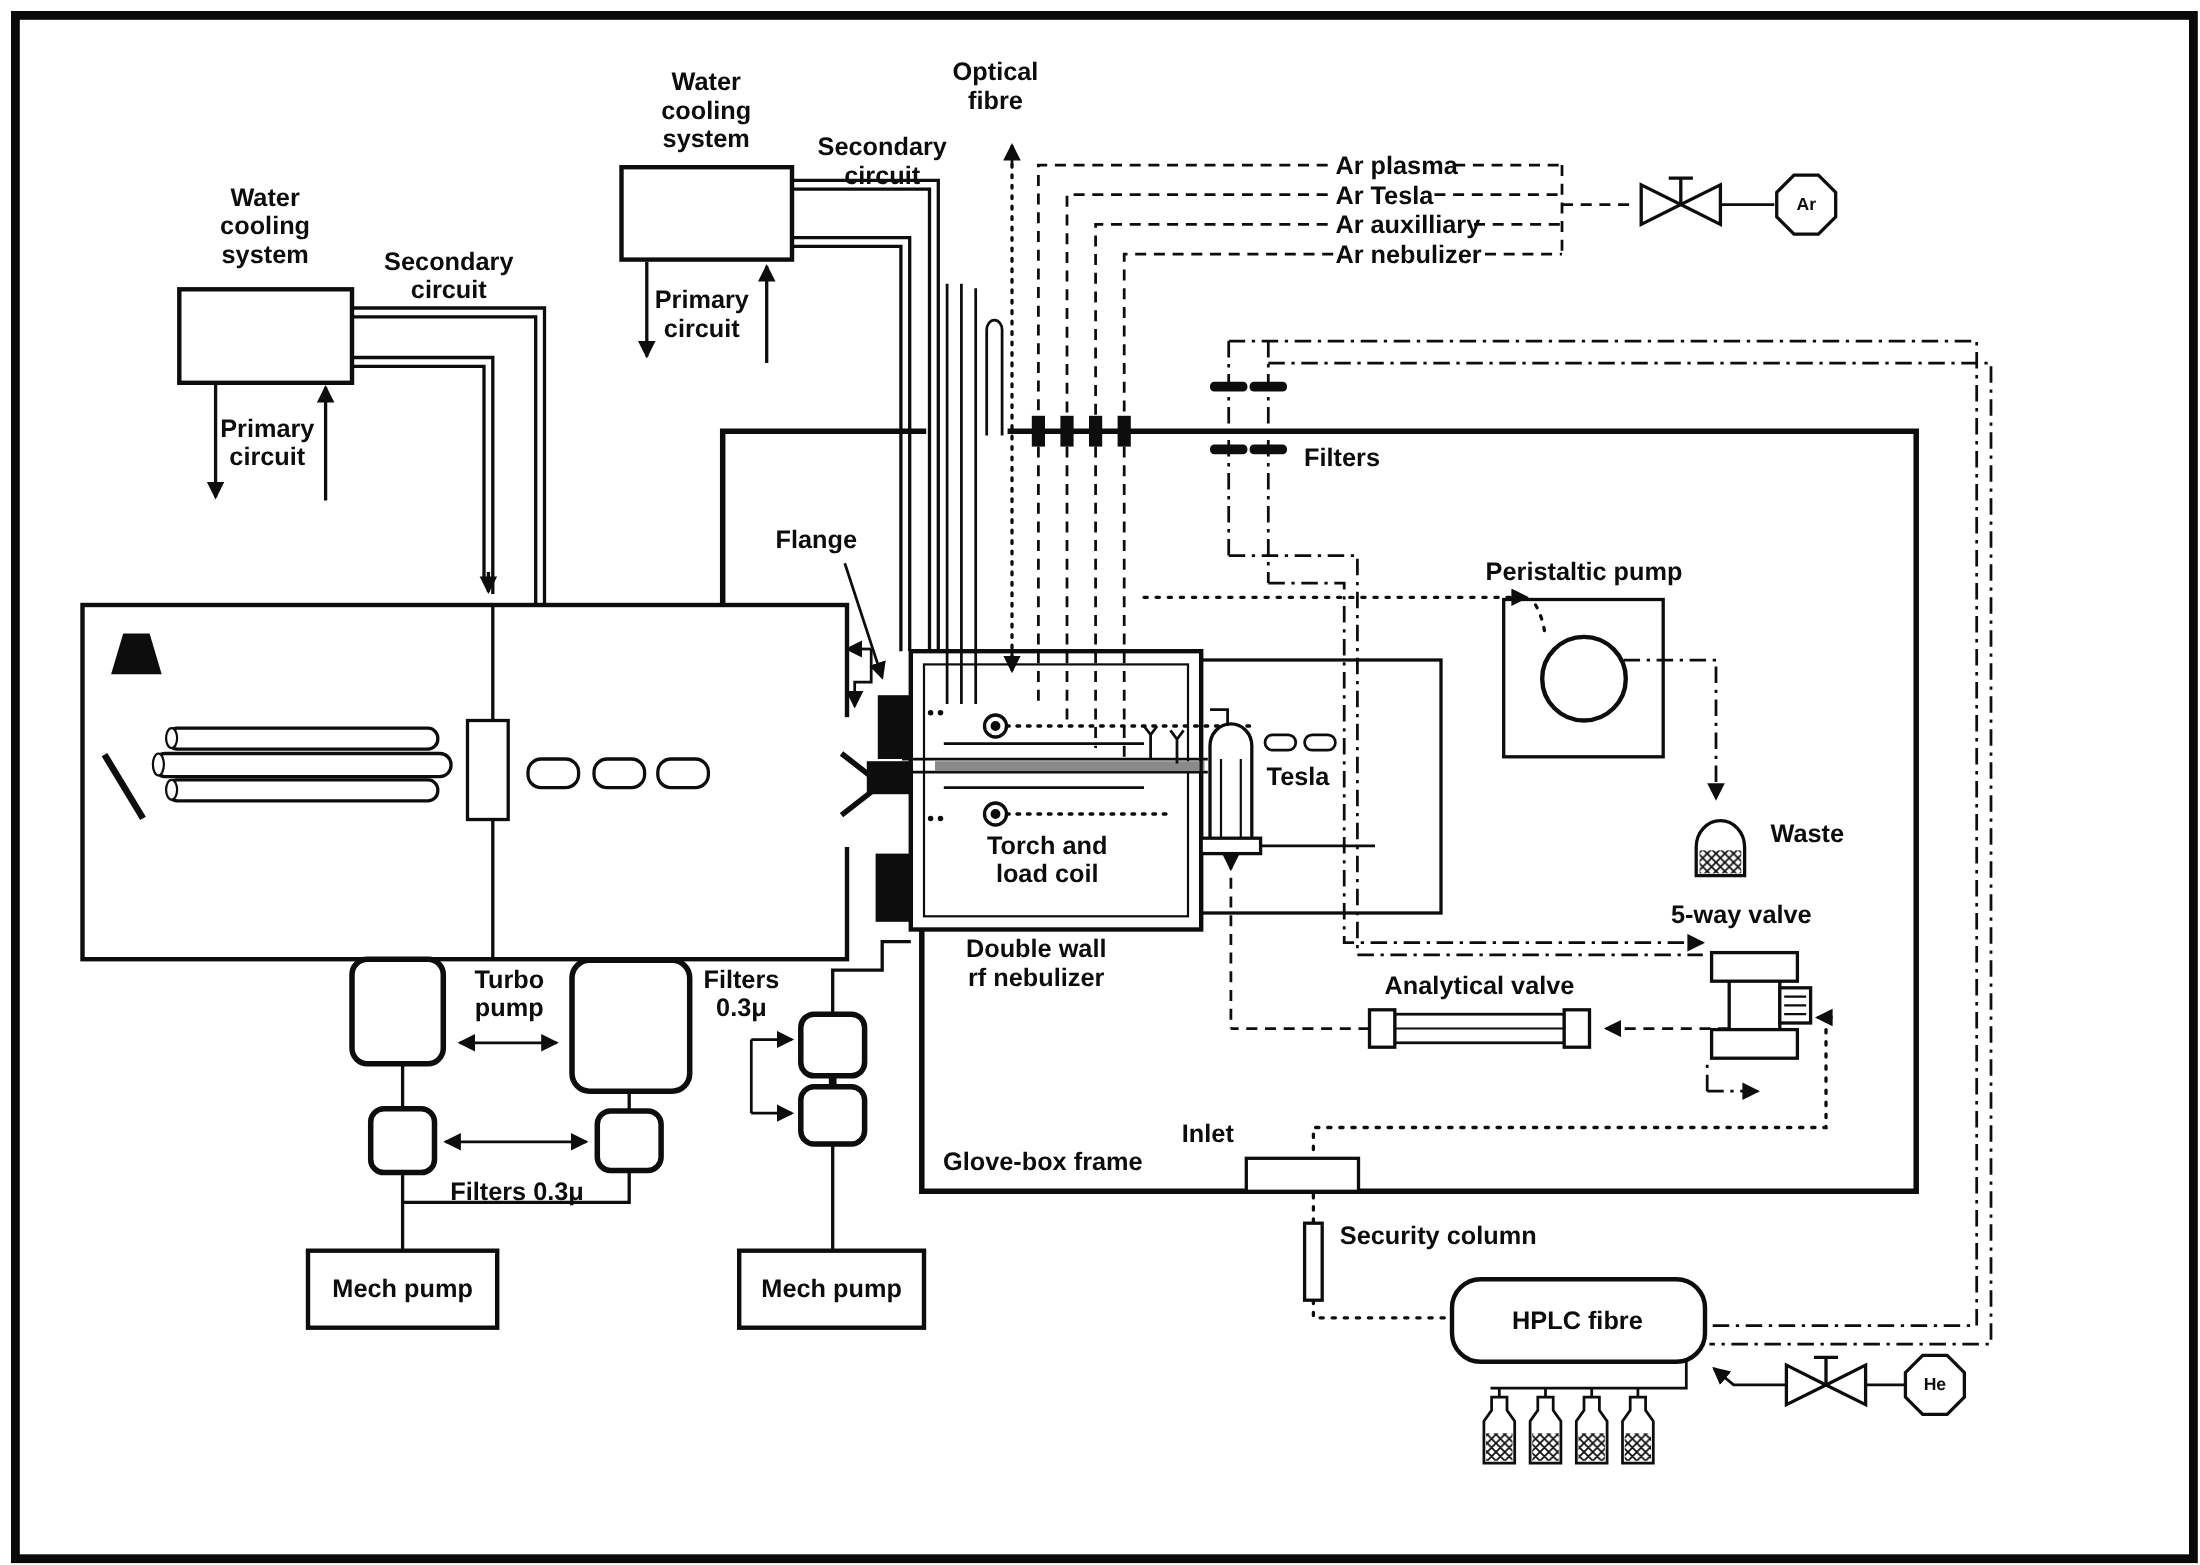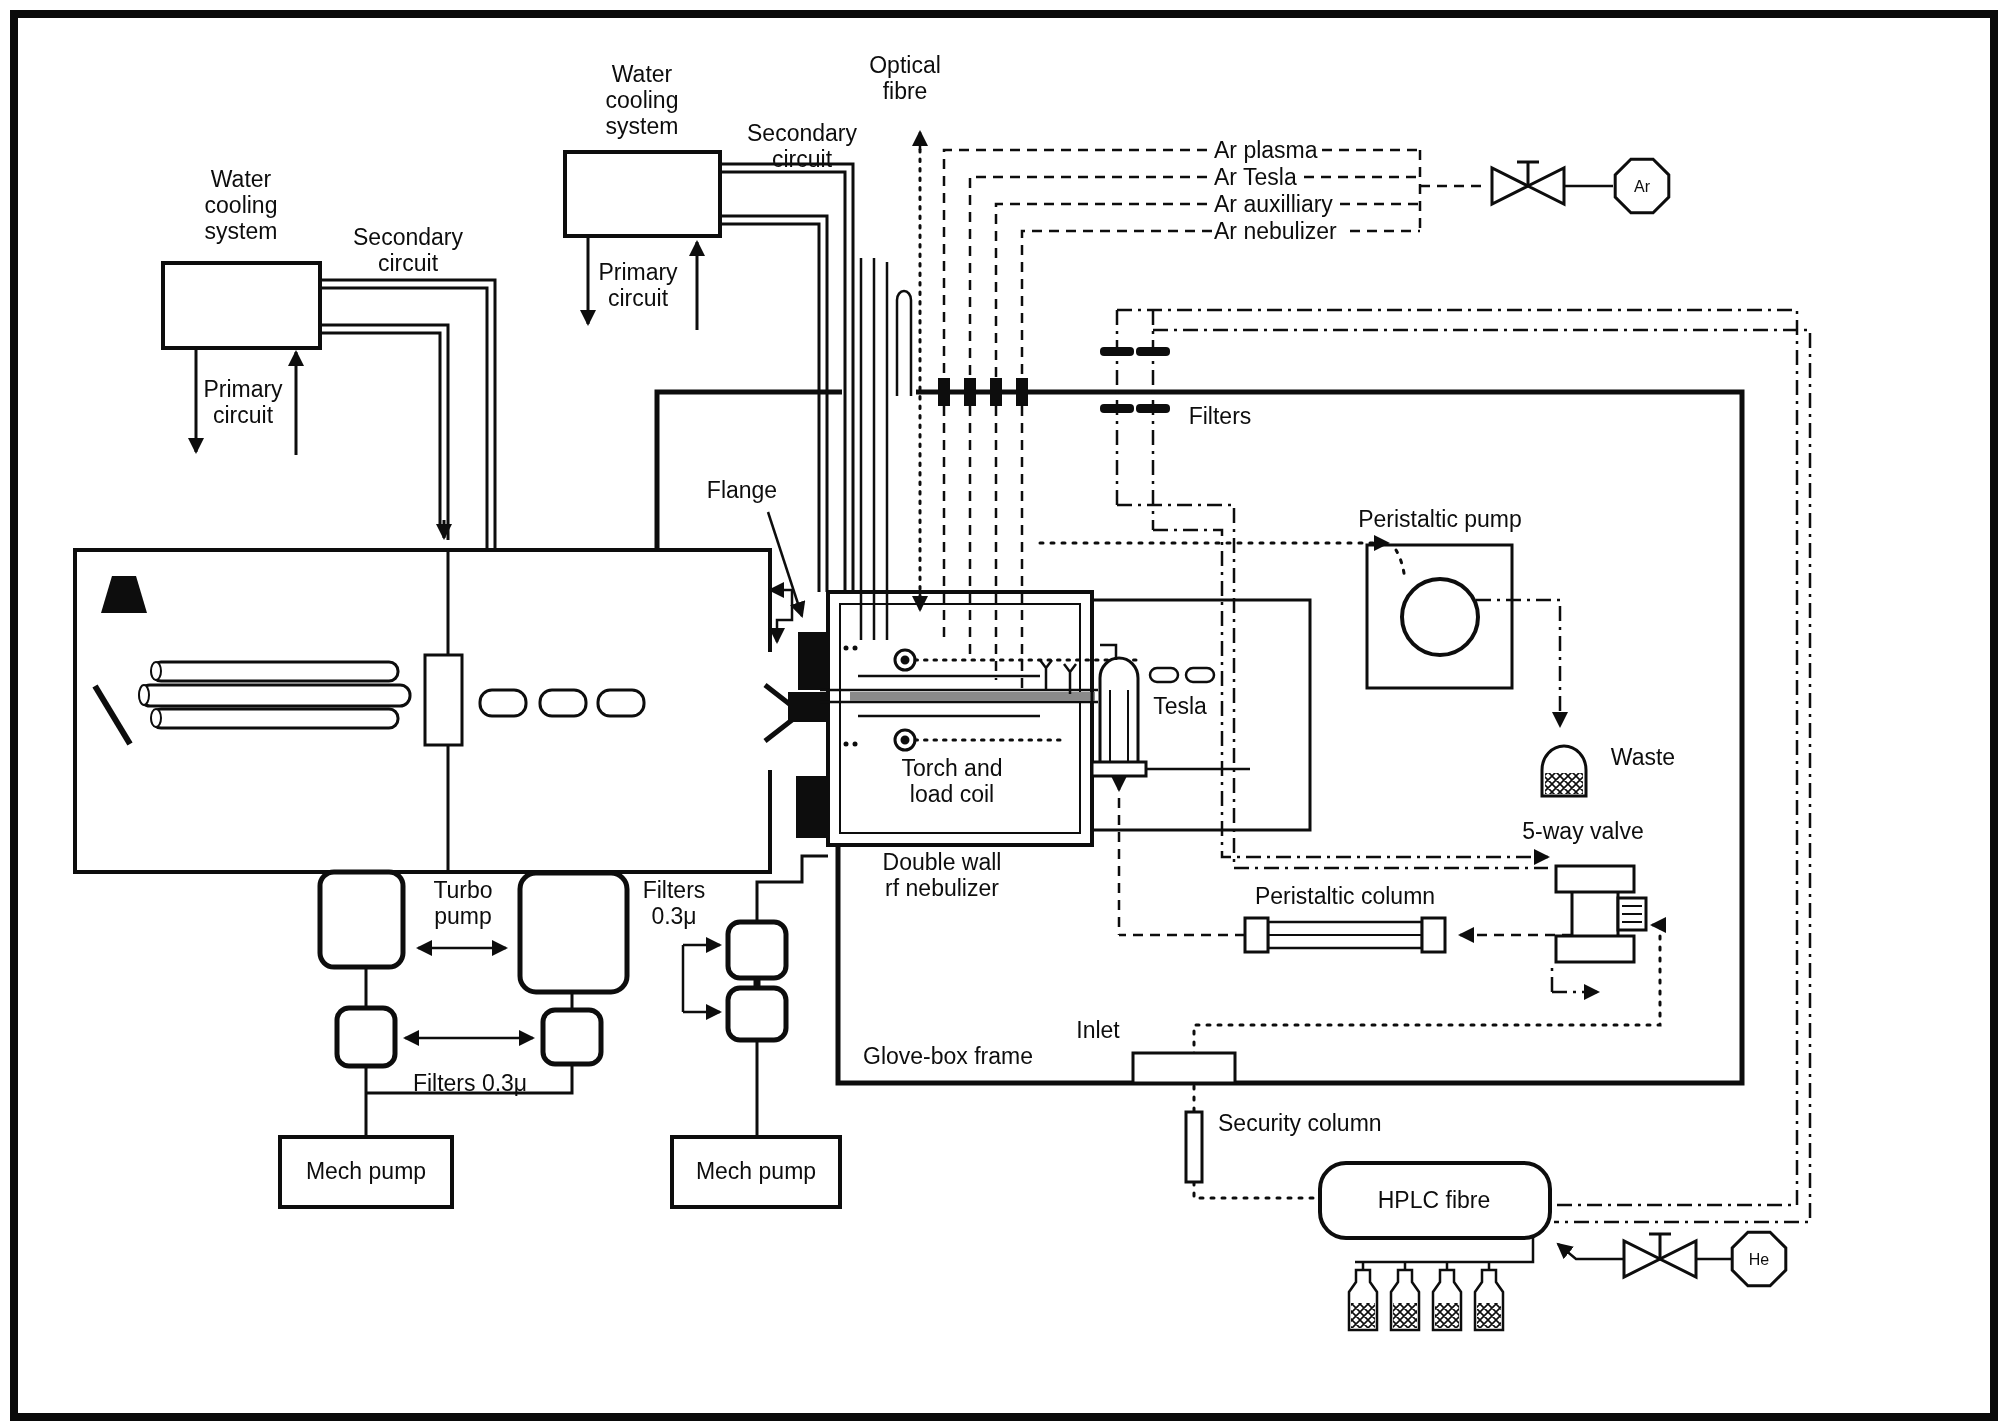--- a/index.html
+++ b/index.html
@@ -1,20 +1,20 @@
 <!DOCTYPE html>
 <html><head>
 <meta charset="utf-8">
 <style>
   html,body{margin:0;padding:0;background:#e8e8e8;}
   #stage{position:relative;width:2000px;height:1423px;background:#ffffff;overflow:hidden;
          font-family:"Liberation Sans", sans-serif;}
   #frame{position:absolute;left:10px;top:10px;width:1972px;height:1395px;border:8px solid #0a0a0a;}
   svg{position:absolute;left:0;top:0;}
-  .lbl{position:absolute;transform:translate(-50%,-50%);color:#0d0d0d;font-weight:normal;
+  .lbl{position:absolute;transform:translate(-50%,-50%);color:#0d0d0d;font-weight:bold;
        font-size:23px;line-height:26px;text-align:center;white-space:pre-line;z-index:5;}
   .lbl.left{transform:translate(0,-50%);text-align:center;}
   .gas{font-size:16px;}
 </style>
 </head>
 <body>
 
 <div id="stage">
   <div id="frame"></div>
 
@@ -300,21 +300,21 @@
   <div class="lbl" style="left:1220px;top:416px">Filters</div>
 
   <div class="lbl" style="left:1440px;top:519px">Peristaltic pump</div>
   <div class="lbl" style="left:1643px;top:757px">Waste</div>
   <div class="lbl" style="left:1180px;top:706px">Tesla</div>
   <div class="lbl" style="left:952px;top:781px">Torch and
 load coil</div>
   <div class="lbl" style="left:942px;top:875px">Double wall
 rf nebulizer</div>
   <div class="lbl" style="left:1583px;top:831px">5-way valve</div>
-  <div class="lbl" style="left:1345px;top:896px">Peristaltic column</div>
+  <div class="lbl" style="left:1345px;top:896px">Analytical valve</div>
   <div class="lbl" style="left:948px;top:1056px">Glove-box frame</div>
   <div class="lbl" style="left:1098px;top:1030px">Inlet</div>
   <div class="lbl left" style="left:1218px;top:1123px">Security column</div>
   <div class="lbl" style="left:1434px;top:1200px">HPLC fibre</div>
   <div class="lbl gas" style="left:1759px;top:1260px">He</div>
 
   <div class="lbl" style="left:463px;top:903px">Turbo
 pump</div>
   <div class="lbl" style="left:470px;top:1083px">Filters 0.3μ</div>
   <div class="lbl" style="left:366px;top:1171px">Mech pump</div>

